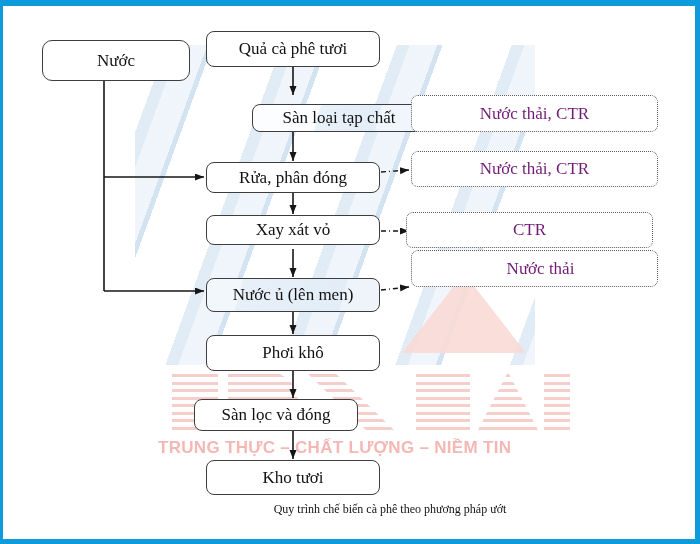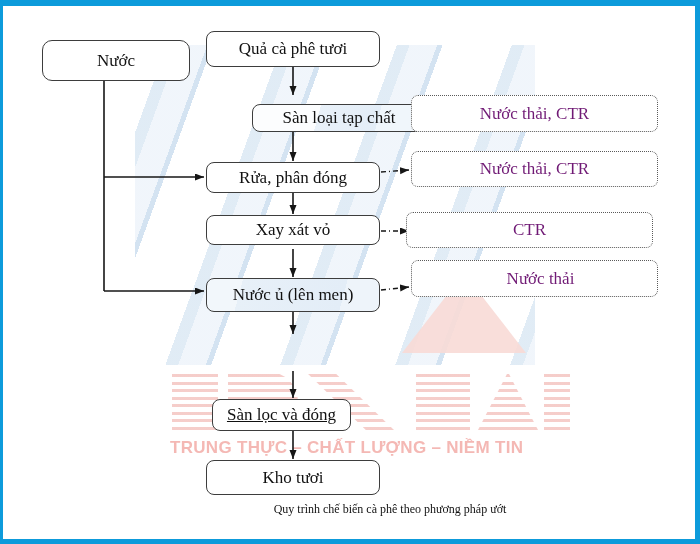--- a/index.html
+++ b/index.html
@@ -34,21 +34,21 @@
     top:372px;height:58px;opacity:.8;
     background:repeating-linear-gradient(0deg,#f3c1bd 0 3px,rgba(255,255,255,0) 3px 7.5px);
   }
   .wm-l1{left:172px;width:46px;}
   .wm-l2{left:228px;width:70px;border-radius:0 29px 29px 0;}
   .wm-l3{left:306px;width:88px;clip-path:polygon(0 0,32% 0,100% 100%,68% 100%);}
   .wm-l4{left:416px;width:54px;}
   .wm-l5{left:478px;width:60px;clip-path:polygon(50% 0,100% 100%,0 100%);}
   .wm-l6{left:544px;width:26px;}
   .wm-slogan{
-    left:170px;top:438px;width:410px;opacity:.85;
+    left:158px;top:438px;width:410px;opacity:.85;
     font-family:"Liberation Sans","DejaVu Sans",sans-serif;
     font-size:17px;font-weight:bold;letter-spacing:.3px;color:#f3aca7;
     white-space:nowrap;
   }
 
   
   .connectors{position:absolute;left:0;top:0;z-index:2;}
 
   
   .box{
@@ -59,33 +59,33 @@
   }
   .water{left:42px;top:40px;width:148px;height:41px;border-radius:10px;}
   .b1{left:206px;top:31px;width:174px;height:36px;}
   .b2{left:206px;top:104px;width:174px;height:28px;
       background:linear-gradient(105deg,#fcfdfe 38%,#e9f1f9 38%,#e3edf7 72%,#f0f6fb 72%);margin-left:46px;}
   .b3{left:206px;top:162px;width:174px;height:31px;}
   .b4{left:206px;top:215px;width:174px;height:30px;}
   .b5{left:206px;top:278px;width:174px;height:34px;
       background:linear-gradient(105deg,#f2f7fb 20%,#e7f0f8 20%,#e3edf7 78%,#eef4fa 78%);}
   .b6{left:206px;top:335px;width:174px;height:36px;}
-  .b7{left:212px;top:399px;width:139px;height:32px;text-decoration:underline;}
+  .b7{left:194px;top:399px;width:164px;height:32px;}
   .b8{left:206px;top:460px;width:174px;height:35px;}
 
   .dbox{
     position:absolute;box-sizing:border-box;z-index:3;
     border:1.4px dotted #5a5a5a;border-radius:7px;background:#ffffff;
     display:flex;align-items:center;justify-content:center;
     font-size:17px;color:#701a75;text-align:center;
   }
   .d1{left:411px;top:95px;width:247px;height:37px;}
   .d2{left:411px;top:151px;width:247px;height:36px;}
   .d3{left:406px;top:212px;width:247px;height:36px;}
-  .d4{left:411px;top:260px;width:247px;height:37px;padding-left:12px;}
+  .d4{left:411px;top:250px;width:247px;height:37px;padding-left:12px;}
 
   .caption{
     position:absolute;left:130px;top:502px;width:520px;z-index:3;
     font-size:12px;color:#111;text-align:center;
   }
 </style>
 </head>
 <body>
 
 <div class="root">
@@ -125,20 +125,21 @@
     <line x1="381" y1="290" x2="409" y2="287" stroke="#161616" stroke-width="1.4" stroke-dasharray="5 3 1 3" marker-end="url(#ah)"></line>
   </svg>
 
   <div class="box water">Nước</div>
 
   <div class="box b1">Quả cà phê tươi</div>
   <div class="box b2">Sàn loại tạp chất</div>
   <div class="box b3">Rửa, phân đóng</div>
   <div class="box b4">Xay xát vỏ</div>
   <div class="box b5">Nước ủ (lên men)</div>
+  <div class="box b6">Phơi khô</div>
   <div class="box b7">Sàn lọc và đóng</div>
   <div class="box b8">Kho tươi</div>
 
   <div class="dbox d1">Nước thải, CTR</div>
   <div class="dbox d2">Nước thải, CTR</div>
   <div class="dbox d3">CTR</div>
   <div class="dbox d4">Nước thải</div>
 
   <div class="caption">Quy trình chế biến cà phê theo phương pháp ướt</div>
 

